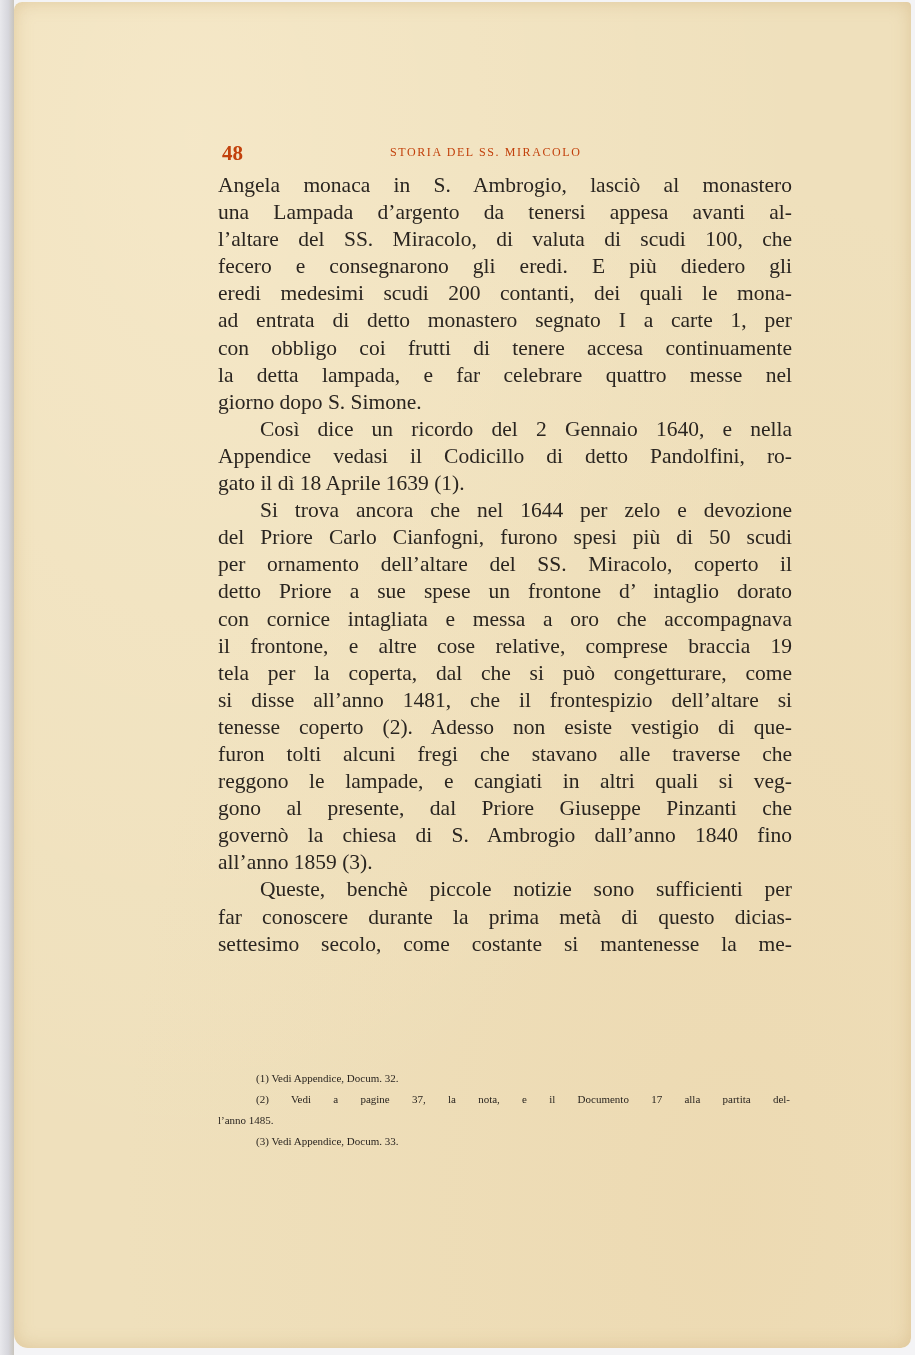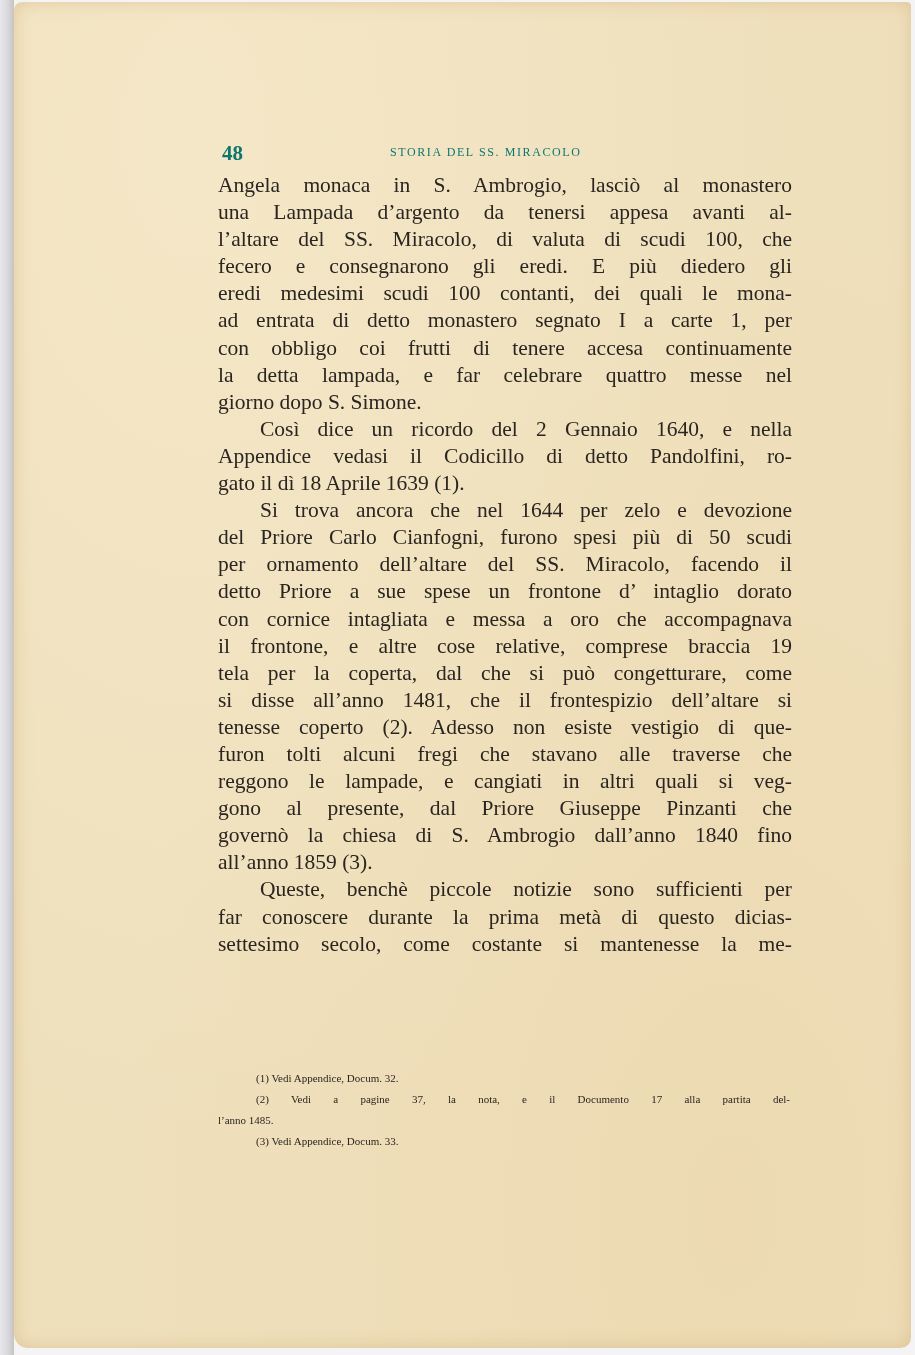--- a/index.html
+++ b/index.html
@@ -17,21 +17,21 @@
     position: absolute; left: 14px; top: 2px; width: 897px; height: 1346px;
     background:
       radial-gradient(ellipse at 20% 10%, rgba(255,245,220,0.35), rgba(0,0,0,0) 60%),
       radial-gradient(ellipse at 80% 90%, rgba(230,200,150,0.25), rgba(0,0,0,0) 60%),
       #efe0bc;
     border-radius: 8px 4px 10px 14px;
     box-shadow: inset 0 0 18px rgba(190,150,90,0.35);
   }
   .header {
     position: absolute; top: 141px; left: 222px; width: 568px; height: 22px;
-    color: #0f766e;
+    color: #c2410c;
     text-decoration: underline;
   }
   .page-number {
     position: absolute; left: 0; top: 0;
     font-family: "Liberation Serif", serif; font-size: 21px; font-weight: bold;
   }
   .running-title {
     position: absolute; left: 168px; top: 4px;
     font-family: "Liberation Serif", serif; font-size: 12px; letter-spacing: 1.6px;
   }
@@ -69,31 +69,31 @@
 <div class="header">
   <span class="page-number">48</span>
   <span class="running-title">STORIA DEL SS. MIRACOLO</span>
 </div>
 
 <div class="body-text">
   <span class="line">Angela monaca in S. Ambrogio, lasciò al monastero</span>
   <span class="line">una Lampada d’argento da tenersi appesa avanti al-</span>
   <span class="line">l’altare del SS. Miracolo, di valuta di scudi 100, che</span>
   <span class="line">fecero e consegnarono gli eredi. E più diedero gli</span>
-  <span class="line">eredi medesimi scudi 100 contanti, dei quali le mona-</span>
+  <span class="line">eredi medesimi scudi 200 contanti, dei quali le mona-</span>
   <span class="line">ad entrata di detto monastero segnato I a carte 1, per</span>
   <span class="line">con obbligo coi frutti di tenere accesa continuamente</span>
   <span class="line">la detta lampada, e far celebrare quattro messe nel</span>
   <span class="line last">giorno dopo S. Simone.</span>
   <span class="line indent">Così dice un ricordo del 2 Gennaio 1640, e nella</span>
   <span class="line">Appendice vedasi il Codicillo di detto Pandolfini, ro-</span>
   <span class="line last">gato il dì 18 Aprile 1639 (1).</span>
   <span class="line indent">Si trova ancora che nel 1644 per zelo e devozione</span>
   <span class="line">del Priore Carlo Cianfogni, furono spesi più di 50 scudi</span>
-  <span class="line">per ornamento dell’altare del SS. Miracolo, facendo il</span>
+  <span class="line">per ornamento dell’altare del SS. Miracolo, coperto il</span>
   <span class="line">detto Priore a sue spese un frontone d’ intaglio dorato</span>
   <span class="line">con cornice intagliata e messa a oro che accompagnava</span>
   <span class="line">il frontone, e altre cose relative, comprese braccia 19</span>
   <span class="line">tela per la coperta, dal che si può congetturare, come</span>
   <span class="line">si disse all’anno 1481, che il frontespizio dell’altare si</span>
   <span class="line">tenesse coperto (2). Adesso non esiste vestigio di que-</span>
   <span class="line">furon tolti alcuni fregi che stavano alle traverse che</span>
   <span class="line">reggono le lampade, e cangiati in altri quali si veg-</span>
   <span class="line">gono al presente, dal Priore Giuseppe Pinzanti che</span>
   <span class="line">governò la chiesa di S. Ambrogio dall’anno 1840 fino</span>

